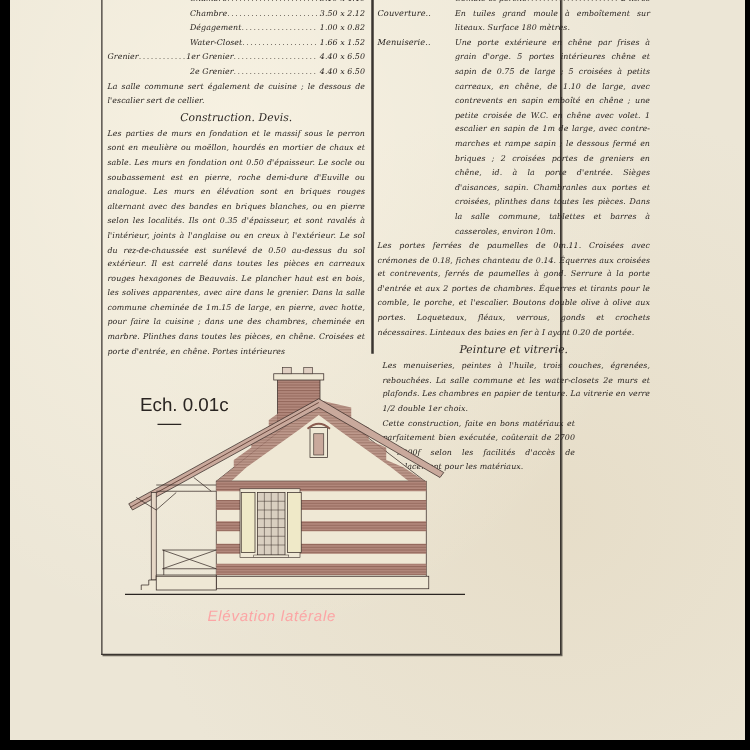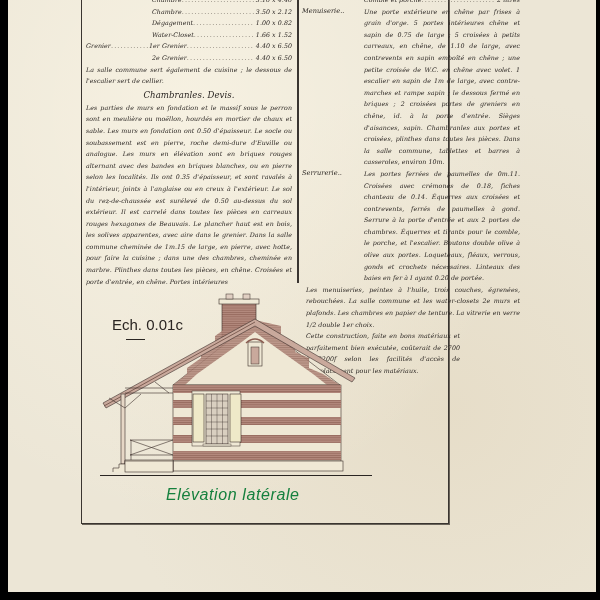--- a/index.html
+++ b/index.html
@@ -46,21 +46,21 @@
   .sec .sec-label { flex: 0 0 62px; font-size: 6.6px; }
   .sec .sec-body { flex: 1 1 auto; text-align: justify; }
   .scale-label {
     position: absolute; left: 112px; top: 316px;
     font-family: "Liberation Sans", sans-serif; font-size: 15px; color: #2a2522;
   }
   .scale-bar { position: absolute; left: 126px; top: 339px; width: 19px; height: 1px; background: #2a2522; }
   .caption {
     position: absolute; left: 166px; top: 486px;
     font-family: "Liberation Sans", sans-serif; font-style: italic;
-    font-size: 16px; letter-spacing: 0.6px; color: #15803d;
+    font-size: 12px; letter-spacing: 0.6px; color: #fca5a5;
   }
   .drawing { position: absolute; left: 95px; top: 290px; width: 270px; height: 190px; }
   .ground { position: absolute; left: 100px; top: 475px; width: 272px; height: 1.2px; background: #2a2522; }
 </style>
 </head>
 <body>
 
 <div class="paper"></div>
 <div class="frame"></div>
 <div class="divider"></div>
@@ -99,40 +99,44 @@
         <span class="val">4.40 x 6.50</span>
       </div>
       <div class="row">
         <span class="lbl" style="width: 66px;"></span>
         <span class="lbl">2e Grenier</span>
         <span class="dots">..............................................</span>
         <span class="val">4.40 x 6.50</span>
       </div>
     </div>
   <p class="para">La salle commune sert également de cuisine ; le dessous de l'escalier sert de cellier.</p>
-  <div class="heading">Chambranles. Devis.</div>
+  <div class="heading">Construction. Devis.</div>
   <p class="para">Les parties de murs en fondation et le massif sous le perron sont en meulière ou moëllon, hourdés en mortier de chaux et sable. Les murs en fondation ont 0.50 d'épaisseur. Le socle ou soubassement est en pierre, roche demi-dure d'Euville ou analogue. Les murs en élévation sont en briques rouges alternant avec des bandes en briques blanches, ou en pierre selon les localités. Ils ont 0.35 d'épaisseur, et sont ravalés à l'intérieur, joints à l'anglaise ou en creux à l'extérieur. Le sol du rez-de-chaussée est surélevé de 0.50 au-dessus du sol extérieur. Il est carrelé dans toutes les pièces en carreaux rouges hexagones de Beauvais. Le plancher haut est en bois, les solives apparentes, avec aire dans le grenier. Dans la salle commune cheminée de 1m.15 de large, en pierre, avec hotte, pour faire la cuisine ; dans une des chambres, cheminée en marbre. Plinthes dans toutes les pièces, en chêne. Croisées et porte d'entrée, en chêne. Portes intérieures</p>
 </div>
 
 <div class="col-right hand">
   <div class="row" style="padding-left:62px">
     <span class="lbl">Comble et porche</span>
     <span class="dots">..........................</span>
     <span class="val">2 litres</span>
   </div>
   <div id="sections">
       <div class="sec">
+        <div class="sec-label">Couverture..</div>
+        <div class="sec-body">En tuiles grand moule à emboîtement sur liteaux. Surface 180 mètres.</div>
+      </div>
+      <div class="sec">
         <div class="sec-label">Menuiserie..</div>
         <div class="sec-body">Une porte extérieure en chêne par frises à grain d'orge. 5 portes intérieures chêne et sapin de 0.75 de large ; 5 croisées à petits carreaux, en chêne, de 1.10 de large, avec contrevents en sapin emboîté en chêne ; une petite croisée de W.C. en chêne avec volet. 1 escalier en sapin de 1m de large, avec contre-marches et rampe sapin ; le dessous fermé en briques ; 2 croisées portes de greniers en chêne, id. à la porte d'entrée. Sièges d'aisances, sapin. Chambranles aux portes et croisées, plinthes dans toutes les pièces. Dans la salle commune, tablettes et barres à casseroles, environ 10m.</div>
       </div>
       <div class="sec">
-        <div class="sec-label">Serrurerie..</div>
         <div class="sec-body">Les portes ferrées de paumelles de 0m.11. Croisées avec crémones de 0.18, fiches chanteau de 0.14. Équerres aux croisées et contrevents, ferrés de paumelles à gond. Serrure à la porte d'entrée et aux 2 portes de chambres. Équerres et tirants pour le comble, le porche, et l'escalier. Boutons double olive à olive aux portes. Loqueteaux, fléaux, verrous, gonds et crochets nécessaires. Linteaux des baies en fer à I ayant 0.20 de portée.</div>
       </div>
     </div>
+  <div class="heading">Peinture et vitrerie.</div>
   <p class="para" style="padding-left:4px">Les menuiseries, peintes à l'huile, trois couches, égrenées, rebouchées. La salle commune et les water-closets 2e murs et plafonds. Les chambres en papier de tenture. La vitrerie en verre 1/2 double 1er choix.</p>
   <p class="para" style="padding-left:4px;padding-right:60px">Cette construction, faite en bons matériaux et parfaitement bien exécutée, coûterait de 2700 à 3200f selon les facilités d'accès de l'emplacement pour les matériaux.</p>
 </div>
 
 <div class="scale-label">Ech. 0.01c</div>
 <div class="scale-bar"></div>
 
 <svg class="drawing" viewBox="0 0 270 190" width="270" height="190">
   <defs>
     <pattern id="brickHatch" width="4" height="2.2" patternUnits="userSpaceOnUse">

